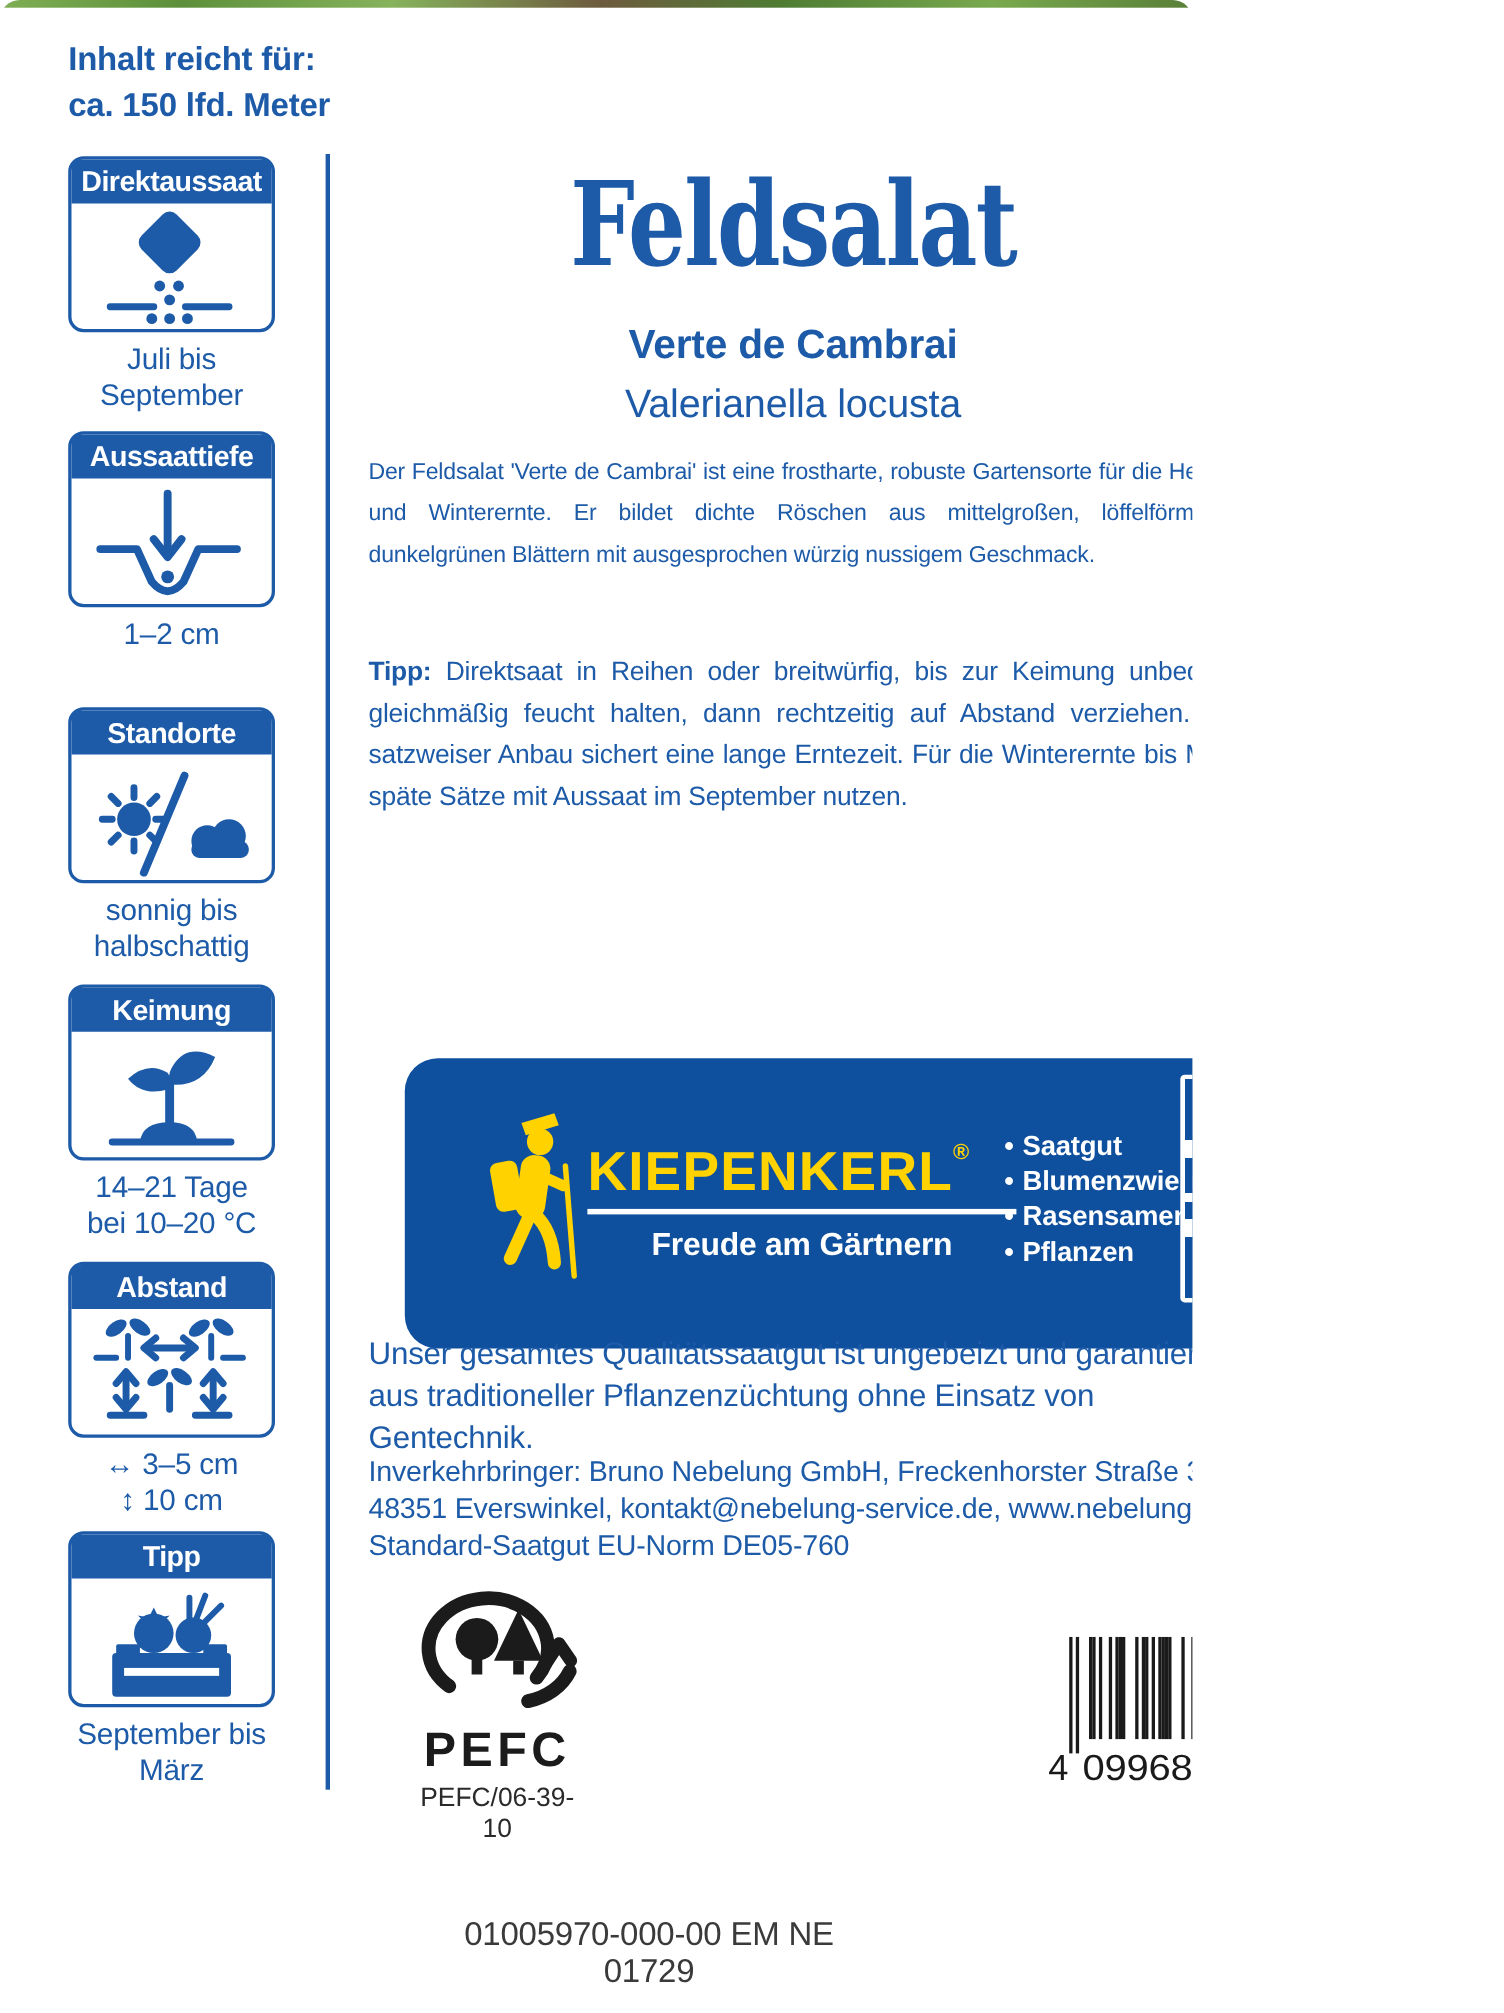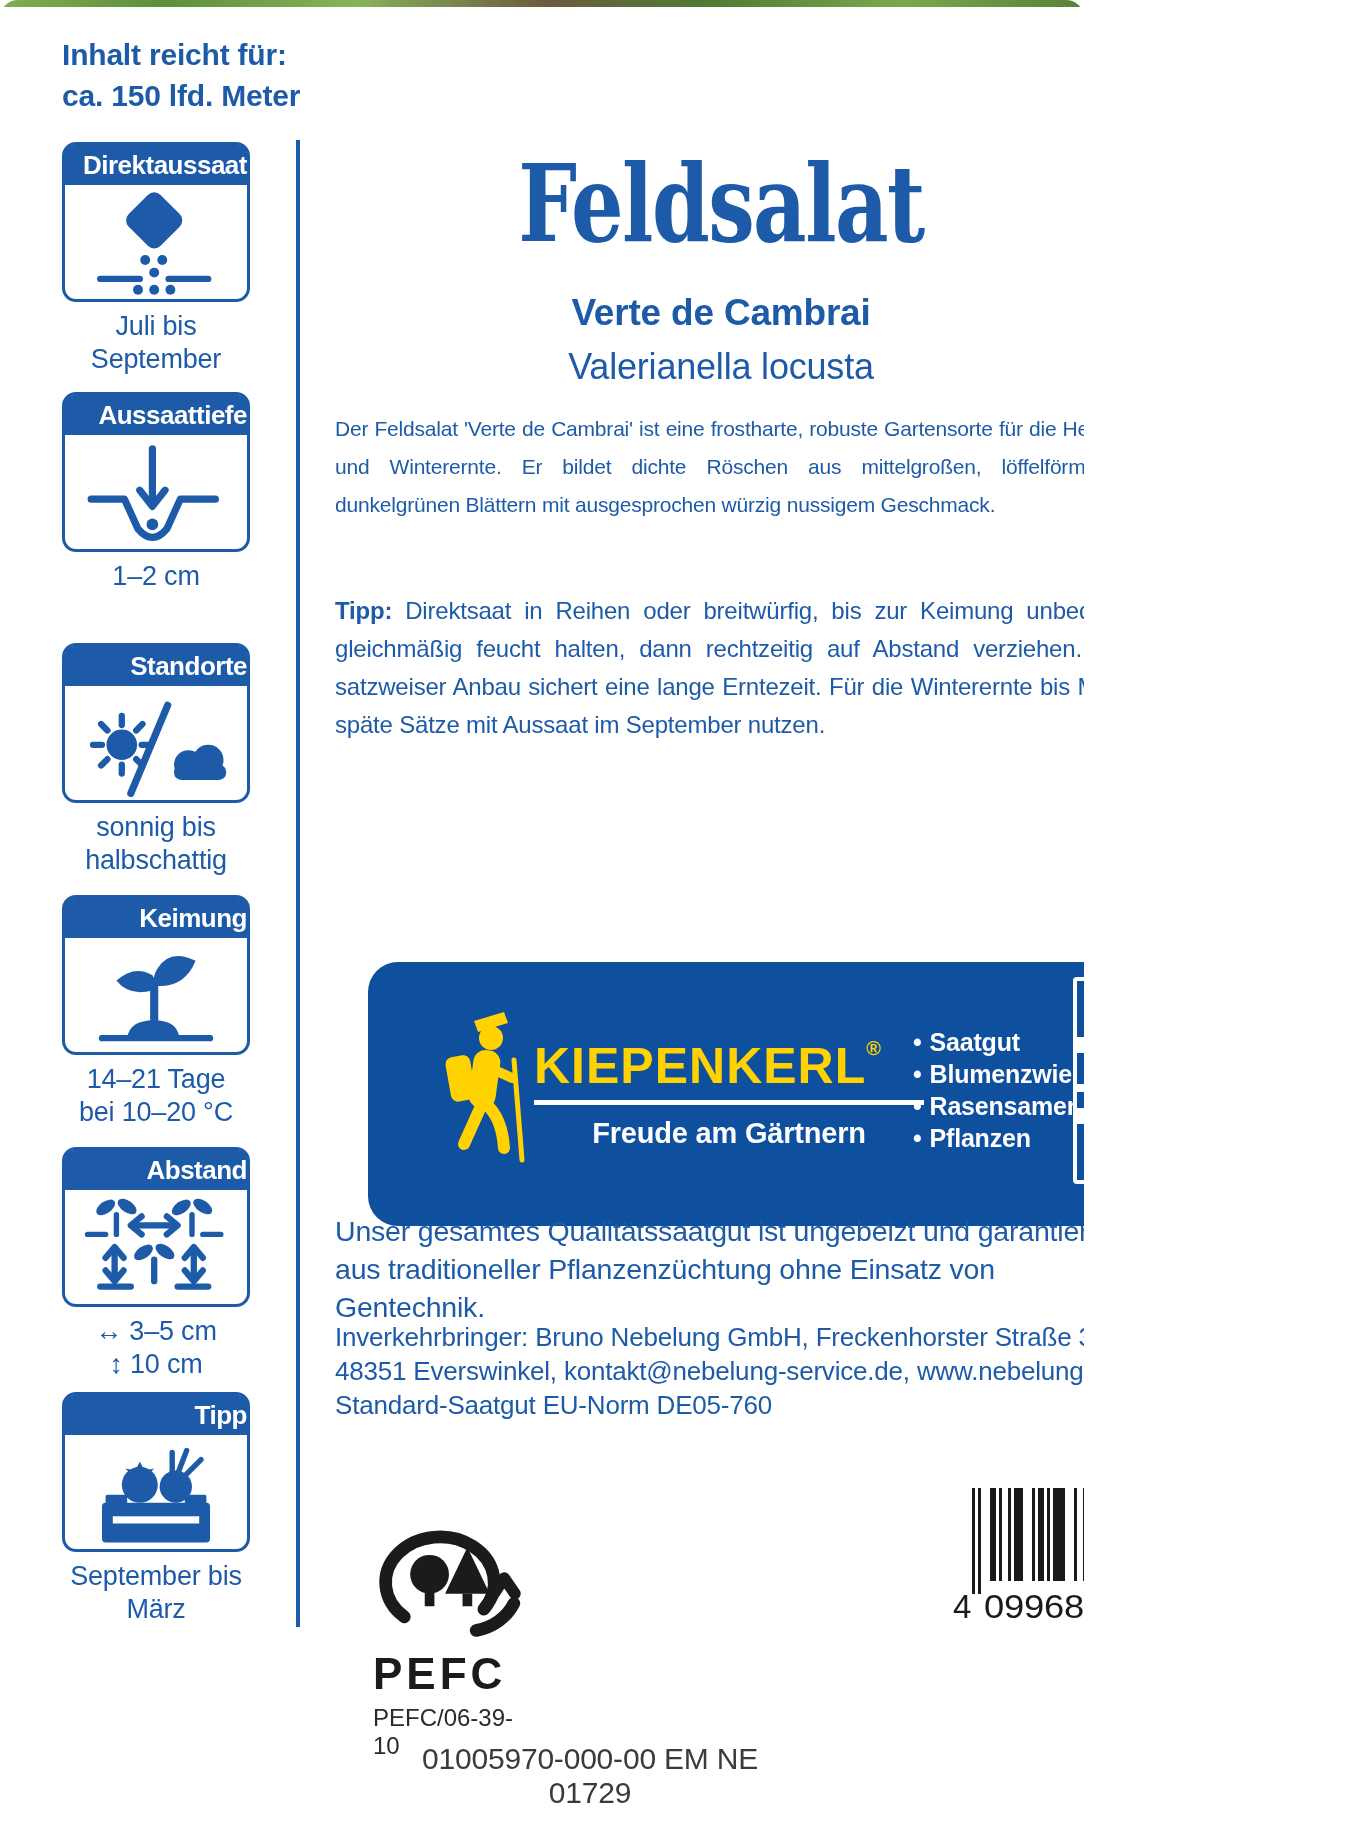--- a/index.html
+++ b/index.html
@@ -12,21 +12,21 @@
         font-family:"Liberation Sans",sans-serif;letter-spacing:-0.2px;border-radius:18px;}
   .strip{position:absolute;left:0;top:0;width:1367px;height:7px;
          background:linear-gradient(90deg,#7fae54 0%,#5d8f3a 12%,#86b35c 26%,#6d5a3e 40%,
                     #4e7c33 52%,#79a94e 66%,#577d36 80%,#84b25a 92%,#6a9a45 100%);}
   .amount{position:absolute;left:62px;top:34px;color:var(--blue);font-size:30px;line-height:41px;font-weight:600;}
   .divider{position:absolute;left:296px;top:140px;width:4px;height:1487px;background:var(--blue);}
 
   .ibox{position:absolute;left:62px;width:188px;height:160px;border:3px solid var(--blue);
         border-radius:14px;background:#fff;box-sizing:border-box;}
   .ibox-head{height:40px;background:var(--blue);border-radius:9px 9px 0 0;color:#fff;
-             font-weight:bold;font-size:26px;line-height:40px;text-align:right;letter-spacing:-0.5px;}
+             font-weight:bold;font-size:26px;line-height:40px;text-align:center;letter-spacing:-0.5px;}
   .ibox-body{height:114px;display:flex;align-items:center;justify-content:center;}
   .icap{position:absolute;left:50px;width:212px;text-align:center;color:var(--blue);
         font-size:27px;line-height:33px;white-space:pre-line;}
 
   .title{position:absolute;left:335px;top:148px;width:772px;text-align:center;color:var(--blue);
          font-family:"DejaVu Serif",serif;font-weight:bold;font-size:106px;line-height:1.05;
          transform:scaleX(0.78);transform-origin:center top;letter-spacing:-2px;}
   .variety{position:absolute;left:335px;top:292px;width:772px;text-align:center;color:var(--blue);
            font-size:37px;font-weight:bold;}
   .botanical{position:absolute;left:335px;top:346px;width:772px;text-align:center;color:var(--blue);
@@ -53,21 +53,21 @@
          border-radius:4px;display:flex;align-items:center;justify-content:center;}
   .qrbox svg{width:199px;height:199px;shape-rendering:crispEdges;}
   .website{position:absolute;left:700px;top:230px;width:215px;text-align:center;color:#fff;
            font-weight:bold;font-size:16px;font-family:Liberation Mono, monospace;}
 
   .quality{position:absolute;left:335px;top:1212px;width:800px;color:var(--blue);font-size:28.5px;
            line-height:38px;margin:0;}
   .distributor{position:absolute;left:335px;top:1320px;width:800px;color:var(--blue);font-size:26px;
                line-height:34px;white-space:pre-line;}
 
-  .pefc{position:absolute;left:373px;top:1520px;width:158px;text-align:left;color:#1b1b1b;}
+  .pefc{position:absolute;left:373px;top:1436px;width:158px;text-align:center;color:#1b1b1b;}
   .pefc-name{font-weight:bold;font-size:44px;letter-spacing:4px;line-height:1;margin-top:2px;}
   .pefc-cert{font-size:24px;letter-spacing:0;color:#2a2a2a;margin-top:8px;}
 
   .barcode{position:absolute;left:950px;top:1488px;width:330px;height:140px;}
   .barcode text{font-family:"Liberation Sans",sans-serif;font-size:33px;fill:#1a1a1a;}
 
   .footer-code{position:absolute;left:380px;top:1742px;width:420px;text-align:center;
                color:#3a3a3a;font-size:30px;}
 </style>
 </head>

